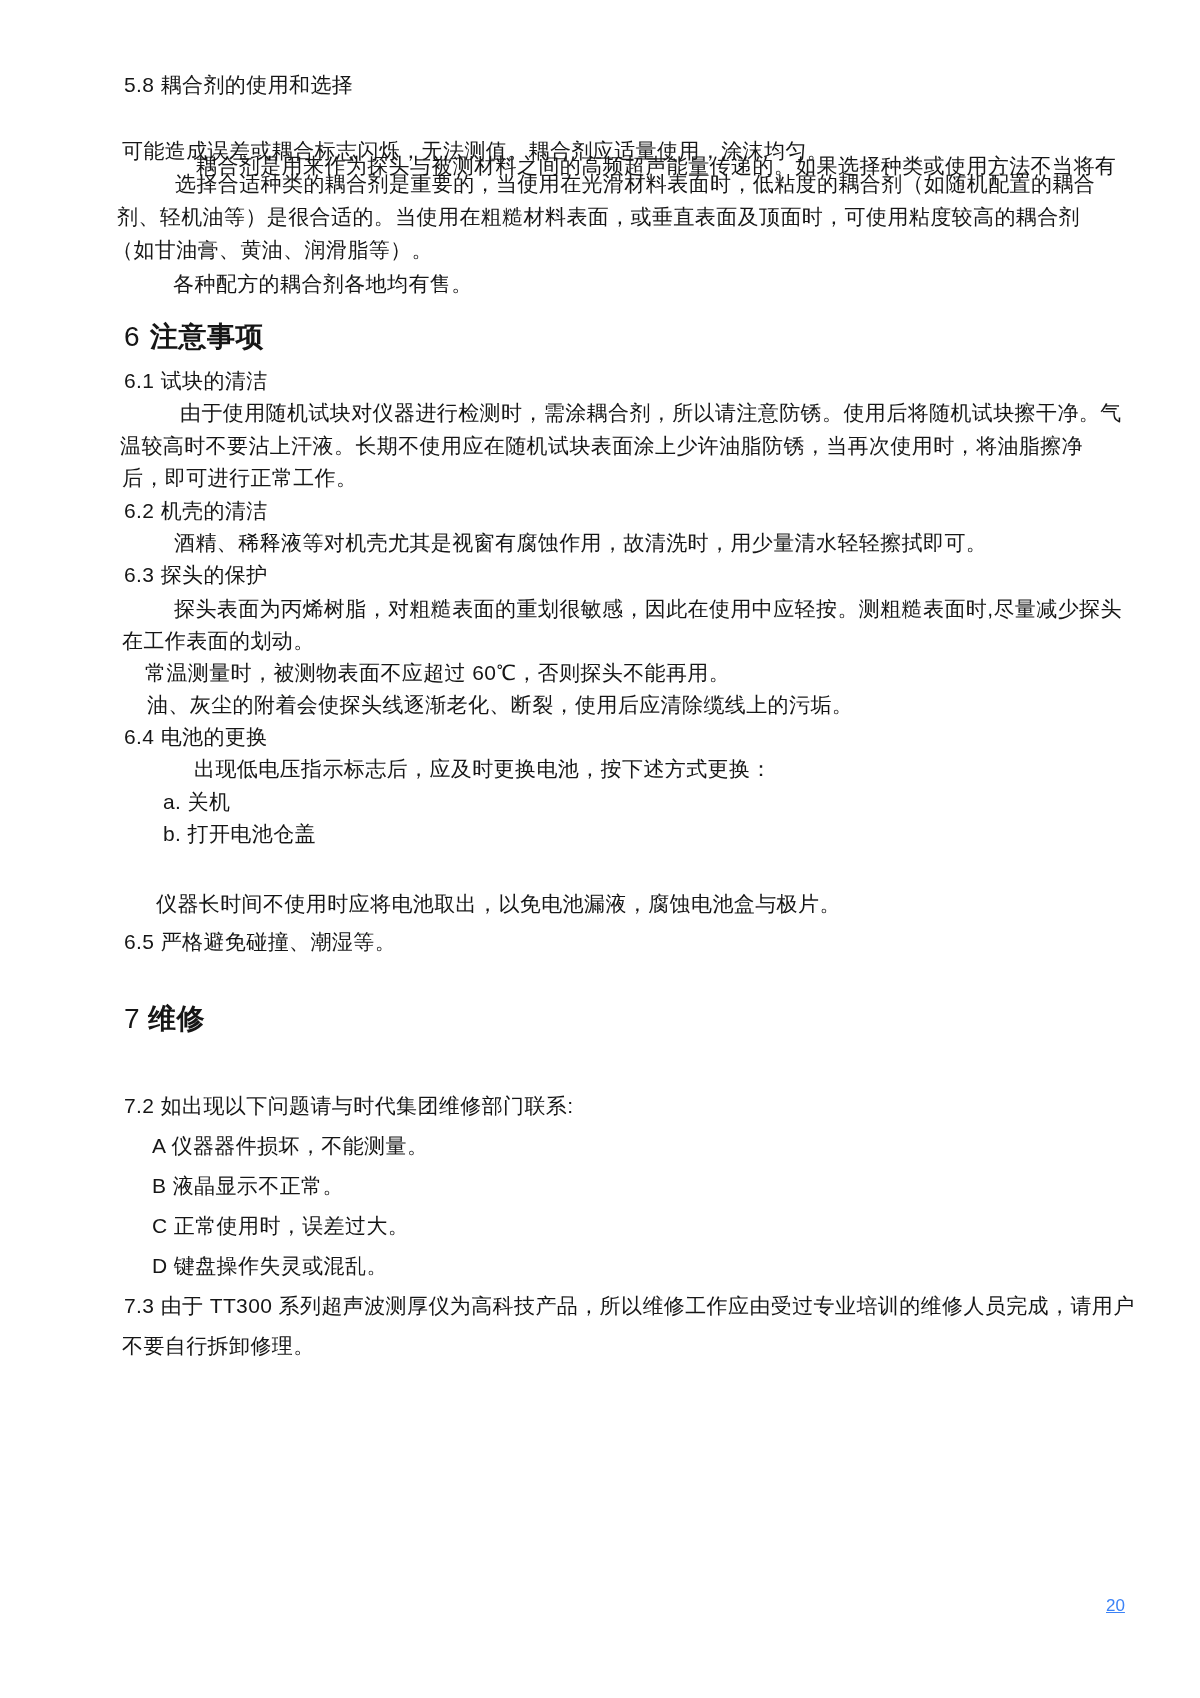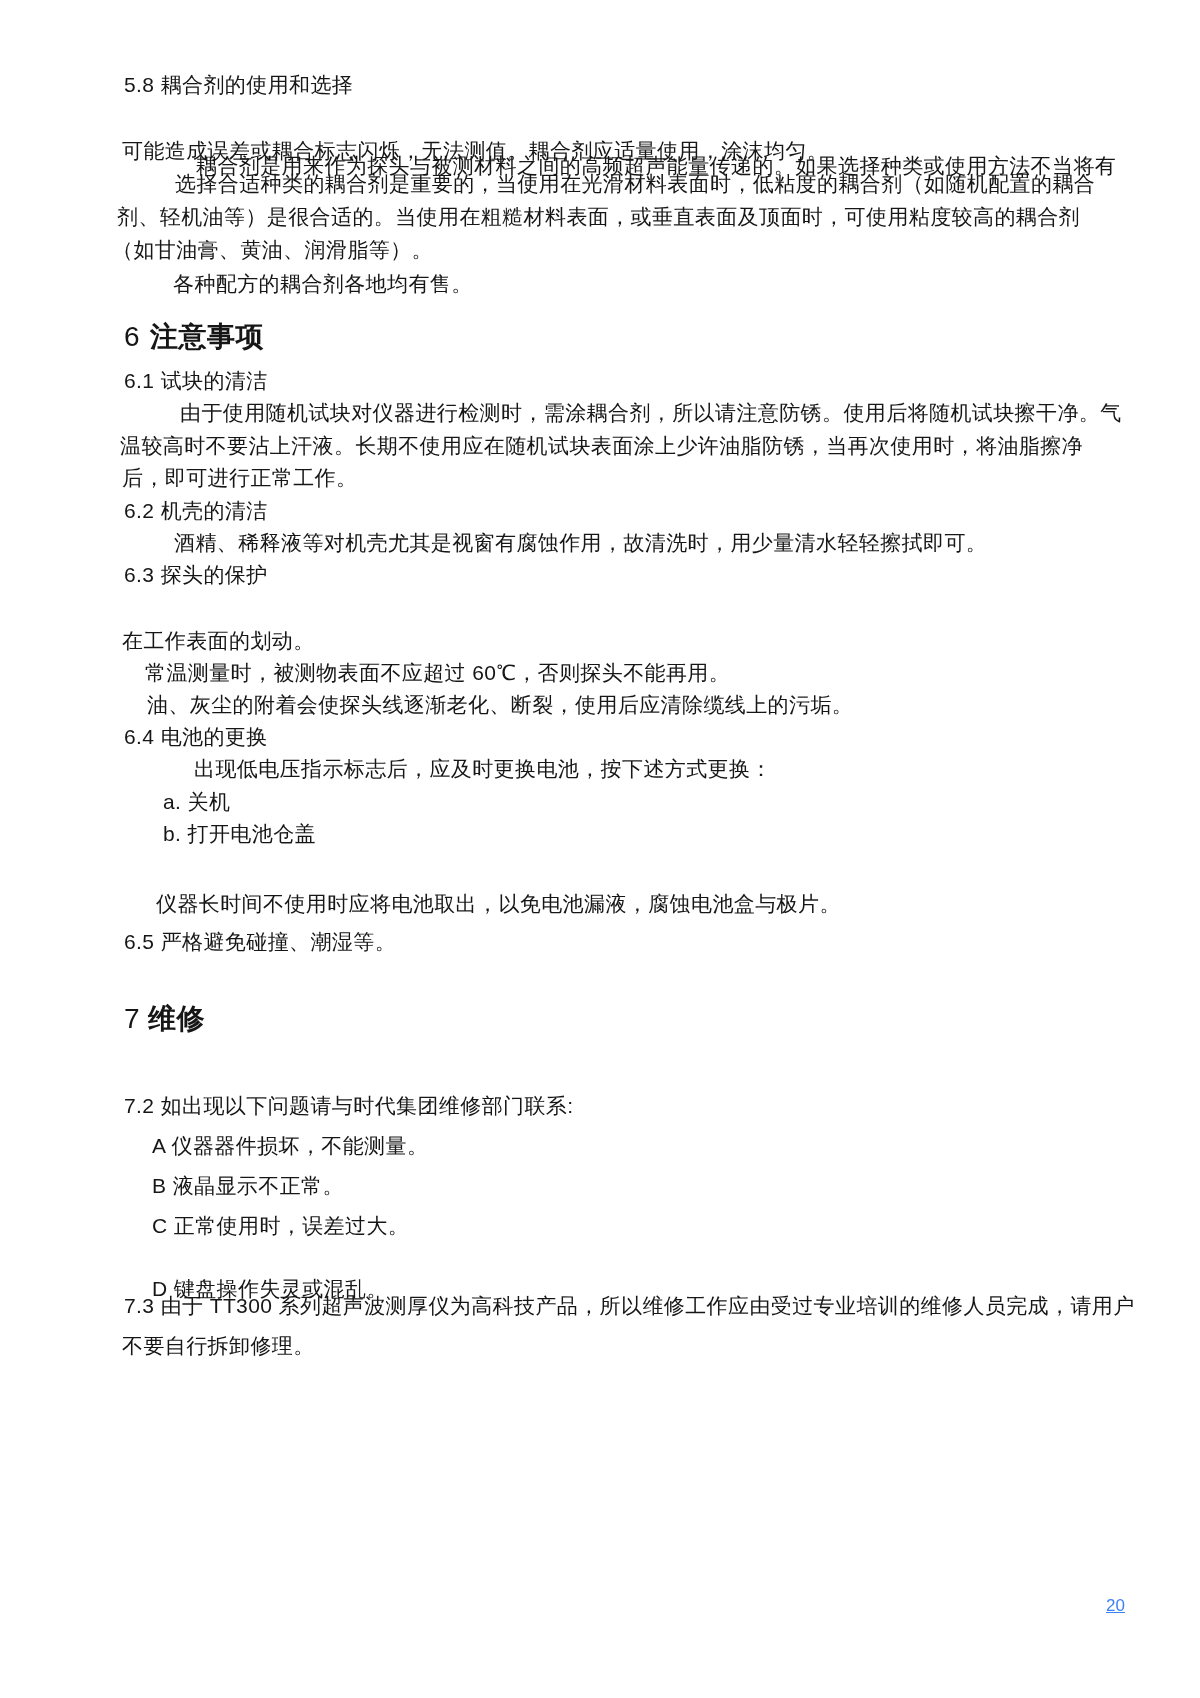--- a/index.html
+++ b/index.html
@@ -63,39 +63,40 @@
 
   <div class="ln" style="left:124px; top:368px;">6.1 试块的清洁</div>
   <div class="ln" style="left:180px; top:400px;">由于使用随机试块对仪器进行检测时，需涂耦合剂，所以请注意防锈。使用后将随机试块擦干净。气</div>
   <div class="ln" style="left:120px; top:433px;">温较高时不要沾上汗液。长期不使用应在随机试块表面涂上少许油脂防锈，当再次使用时，将油脂擦净</div>
   <div class="ln" style="left:122px; top:465px;">后，即可进行正常工作。</div>
 
   <div class="ln" style="left:124px; top:498px;">6.2 机壳的清洁</div>
   <div class="ln" style="left:174px; top:530px;">酒精、稀释液等对机壳尤其是视窗有腐蚀作用，故清洗时，用少量清水轻轻擦拭即可。</div>
 
   <div class="ln" style="left:124px; top:562px;">6.3 探头的保护</div>
+  <div class="ln" style="left:174px; top:596px;">探头表面为丙烯树脂，对粗糙表面的重划很敏感，因此在使用中应轻按。测粗糙表面时,尽量减少探头</div>
   <div class="ln" style="left:122px; top:628px;">在工作表面的划动。</div>
   <div class="ln" style="left:145px; top:660px;">常温测量时，被测物表面不应超过 60℃，否则探头不能再用。</div>
   <div class="ln" style="left:147px; top:692px;">油、灰尘的附着会使探头线逐渐老化、断裂，使用后应清除缆线上的污垢。</div>
 
   <div class="ln" style="left:124px; top:724px;">6.4 电池的更换</div>
   <div class="ln" style="left:194px; top:756px;">出现低电压指示标志后，应及时更换电池，按下述方式更换：</div>
   <div class="ln" style="left:163px; top:789px;">a. 关机</div>
   <div class="ln" style="left:163px; top:821px;">b. 打开电池仓盖</div>
   <div class="ln" style="left:156px; top:891px;">仪器长时间不使用时应将电池取出，以免电池漏液，腐蚀电池盒与极片。</div>
 
   <div class="ln" style="left:124px; top:929px;">6.5 严格避免碰撞、潮湿等。</div>
 
   <div class="chapter" style="left:124px; top:1002px;">
     <span class="num">7</span><span class="ttl" style="margin-left:8px;">维修</span>
   </div>
 
   <div class="ln" style="left:124px; top:1093px;">7.2 如出现以下问题请与时代集团维修部门联系:</div>
   <div class="ln" style="left:152px; top:1133px;">A 仪器器件损坏，不能测量。</div>
   <div class="ln" style="left:152px; top:1173px;">B 液晶显示不正常。</div>
   <div class="ln" style="left:152px; top:1213px;">C 正常使用时，误差过大。</div>
-  <div class="ln" style="left:152px; top:1253px;margin-top:23px;">D 键盘操作失灵或混乱。</div>
+  <div class="ln" style="left:152px; top:1253px;">D 键盘操作失灵或混乱。</div>
   <div class="ln" style="left:124px; top:1293px;">7.3 由于 TT300 系列超声波测厚仪为高科技产品，所以维修工作应由受过专业培训的维修人员完成，请用户</div>
   <div class="ln" style="left:122px; top:1333px;">不要自行拆卸修理。</div>
 
   <div class="pageno" style="left:1106px; top:1596px;">20</div>
 
 </div>
 
 </body></html>

